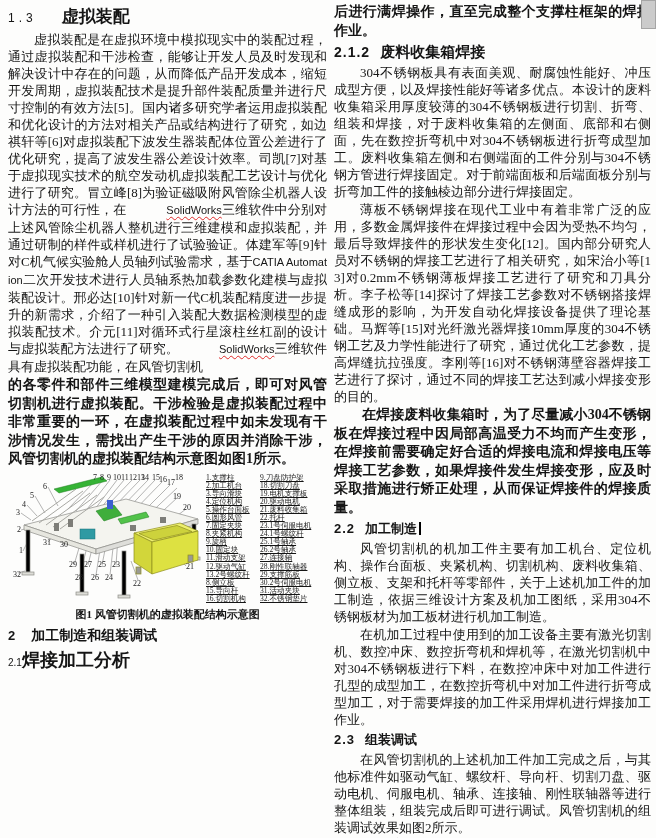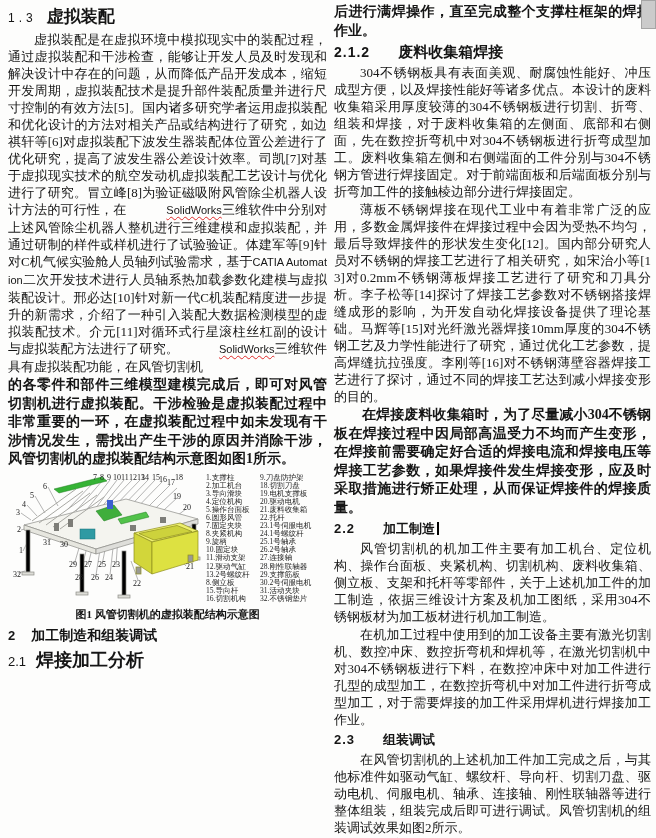--- a/index.html
+++ b/index.html
@@ -13,35 +13,35 @@
   .colL{left:8px;width:319px;}
   .colR{left:334px;width:317px;}
 
   .p{font-size:13px;line-height:17px;text-align:justify;margin:0 0 1px 0;word-break:break-all;}
   .indent{text-indent:2em;}
   .emph{font-size:14px;line-height:18.5px;font-weight:600;}
   .latin{font-family:"Liberation Sans", sans-serif;font-size:11px;}
   .wavy{text-decoration:underline wavy #e02b2b;text-decoration-thickness:1px;text-underline-offset:2px;padding-left:40px;}
 
   .h13{margin:2px 0 3px 0;white-space:nowrap;}
-  .h13 .num{font-size:12px;font-family:"Liberation Sans",sans-serif;letter-spacing:4px;margin-right:10px;}
+  .h13 .num{font-size:12px;font-family:"Liberation Sans",sans-serif;letter-spacing:4px;margin-right:25px;}
   .h13 .t{font-size:17px;font-weight:700;font-family:"Liberation Sans",sans-serif;}
   .hsec{margin:5px 0 2px 0;font-family:"Liberation Sans",sans-serif;font-weight:700;font-size:14px;}
   .hsec .num{margin-right:16px;font-size:13px;}
   .h21{margin:3px 0 2px 0;white-space:nowrap;}
-  .h21 .num{font-size:13px;font-family:"Liberation Sans",sans-serif;margin-right:10px;}
+  .h21 .num{font-size:10px;font-family:"Liberation Sans",sans-serif;margin-right:0;}
   .h21 .t{font-size:18px;font-weight:700;font-family:"Liberation Sans",sans-serif;}
   .hsub{margin:3px 0 2px 0;font-family:"Liberation Sans",sans-serif;font-weight:700;font-size:13px;}
-  .hsub .num{font-weight:700;margin-right:28px;letter-spacing:1px;}
+  .hsub .num{font-weight:700;margin-right:10px;letter-spacing:1px;}
 
   .figure{position:relative;width:319px;height:131px;margin:4px 0 0 0;}
   .diagram{position:absolute;left:2px;top:0;width:192px;height:130px;}
   .diagram svg{position:absolute;inset:0;}
   .callout{position:absolute;font-size:8px;line-height:8px;color:#222;}
-  .legend{position:absolute;left:198px;top:1px;width:121px;height:130px;}
+  .legend{position:absolute;left:198px;top:1px;width:121px;height:130px;text-decoration:underline;}
   .legend .row{display:flex;}
   .legend span{display:block;white-space:nowrap;font-size:7.6px;line-height:8.1px;color:#1c1c1c;}
   .legend .c1{width:54px;}
   .legend .c2{width:67px;}
   .caption{text-align:center;font-size:11px;font-weight:600;margin:3px 0 2px 0;}
 
   .caret{display:inline-block;width:2px;height:13px;background:#000;vertical-align:-2px;margin-left:2px;}
   .scroll-thumb{position:absolute;right:0;top:0;width:15px;height:29px;background:#cbcbcb;border:1px solid #a5a5a5;box-sizing:border-box;}
 </style>
 </head>

